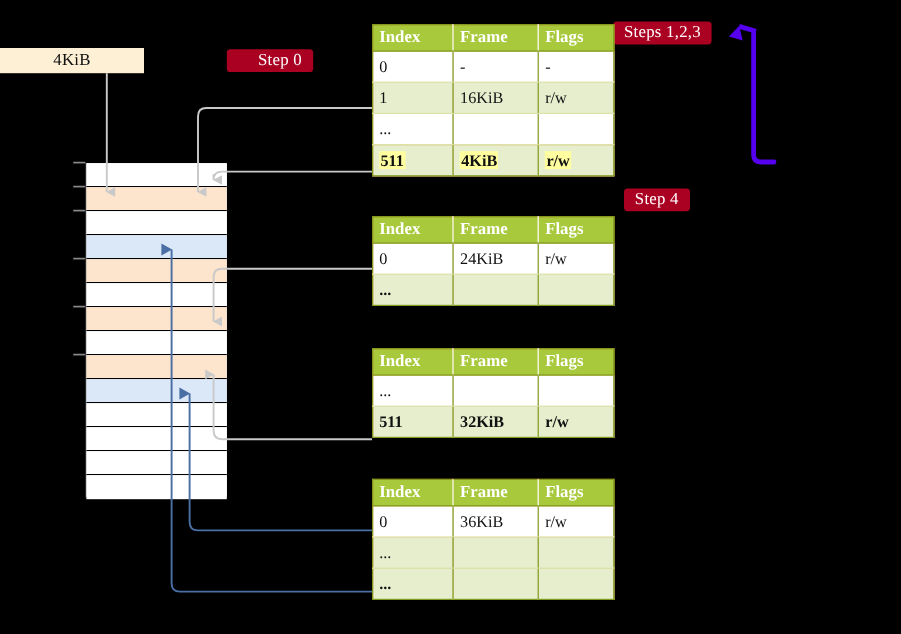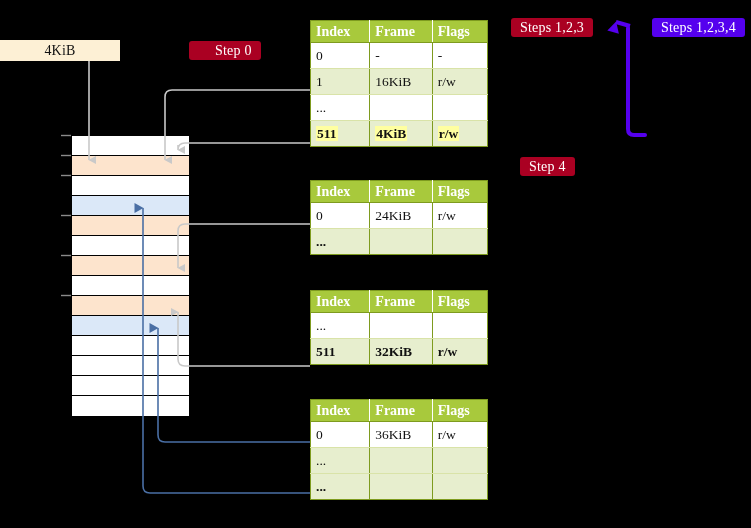--- a/index.html
+++ b/index.html
@@ -67,21 +67,21 @@
   .badge.violet  { background: #5500ee; }
 
   #badge-step0 { left: 189px; top: 41px; padding-left: 26px; }
   #badge-step4 { left: 520px; top: 157px; }
   #badge-steps123 { left: 511px; top: 18px; }
   #badge-steps1234 { left: 652px; top: 18px; }
 
   
   .pt {
     position: absolute;
-    width: 178px;
+    width: 202px;
     border-collapse: collapse;
     background: #f97316;
     font-size: 13.5px;
     border: 1px solid #7e9b1f;
   }
   .pt th {
     background: #a8c93c;
     color: #ffffff;
     font-weight: bold;
     text-align: left;
@@ -134,21 +134,20 @@
     <div class="mem-row" style="background: rgb(255, 255, 255);"></div>
     <div class="mem-row" style="background: rgb(255, 255, 255);"></div>
     <div class="mem-row" style="background: rgb(255, 255, 255);"></div>
   </div>
 
   <div class="kib-box">4KiB</div>
 
   <div class="badge crimson" id="badge-step0">Step 0</div>
   <div class="badge crimson" id="badge-step4">Step 4</div>
   <div class="badge crimson" id="badge-steps123">Steps 1,2,3</div>
-  <div class="badge violet" id="badge-steps1234">Steps 1,2,3,4</div>
 
   <table class="pt" id="pt0">
     <colgroup>
         <col class="c-index">
         <col class="c-frame">
         <col class="c-flags">
       </colgroup>
     <thead>
       <tr>
         <th>Index</th>

